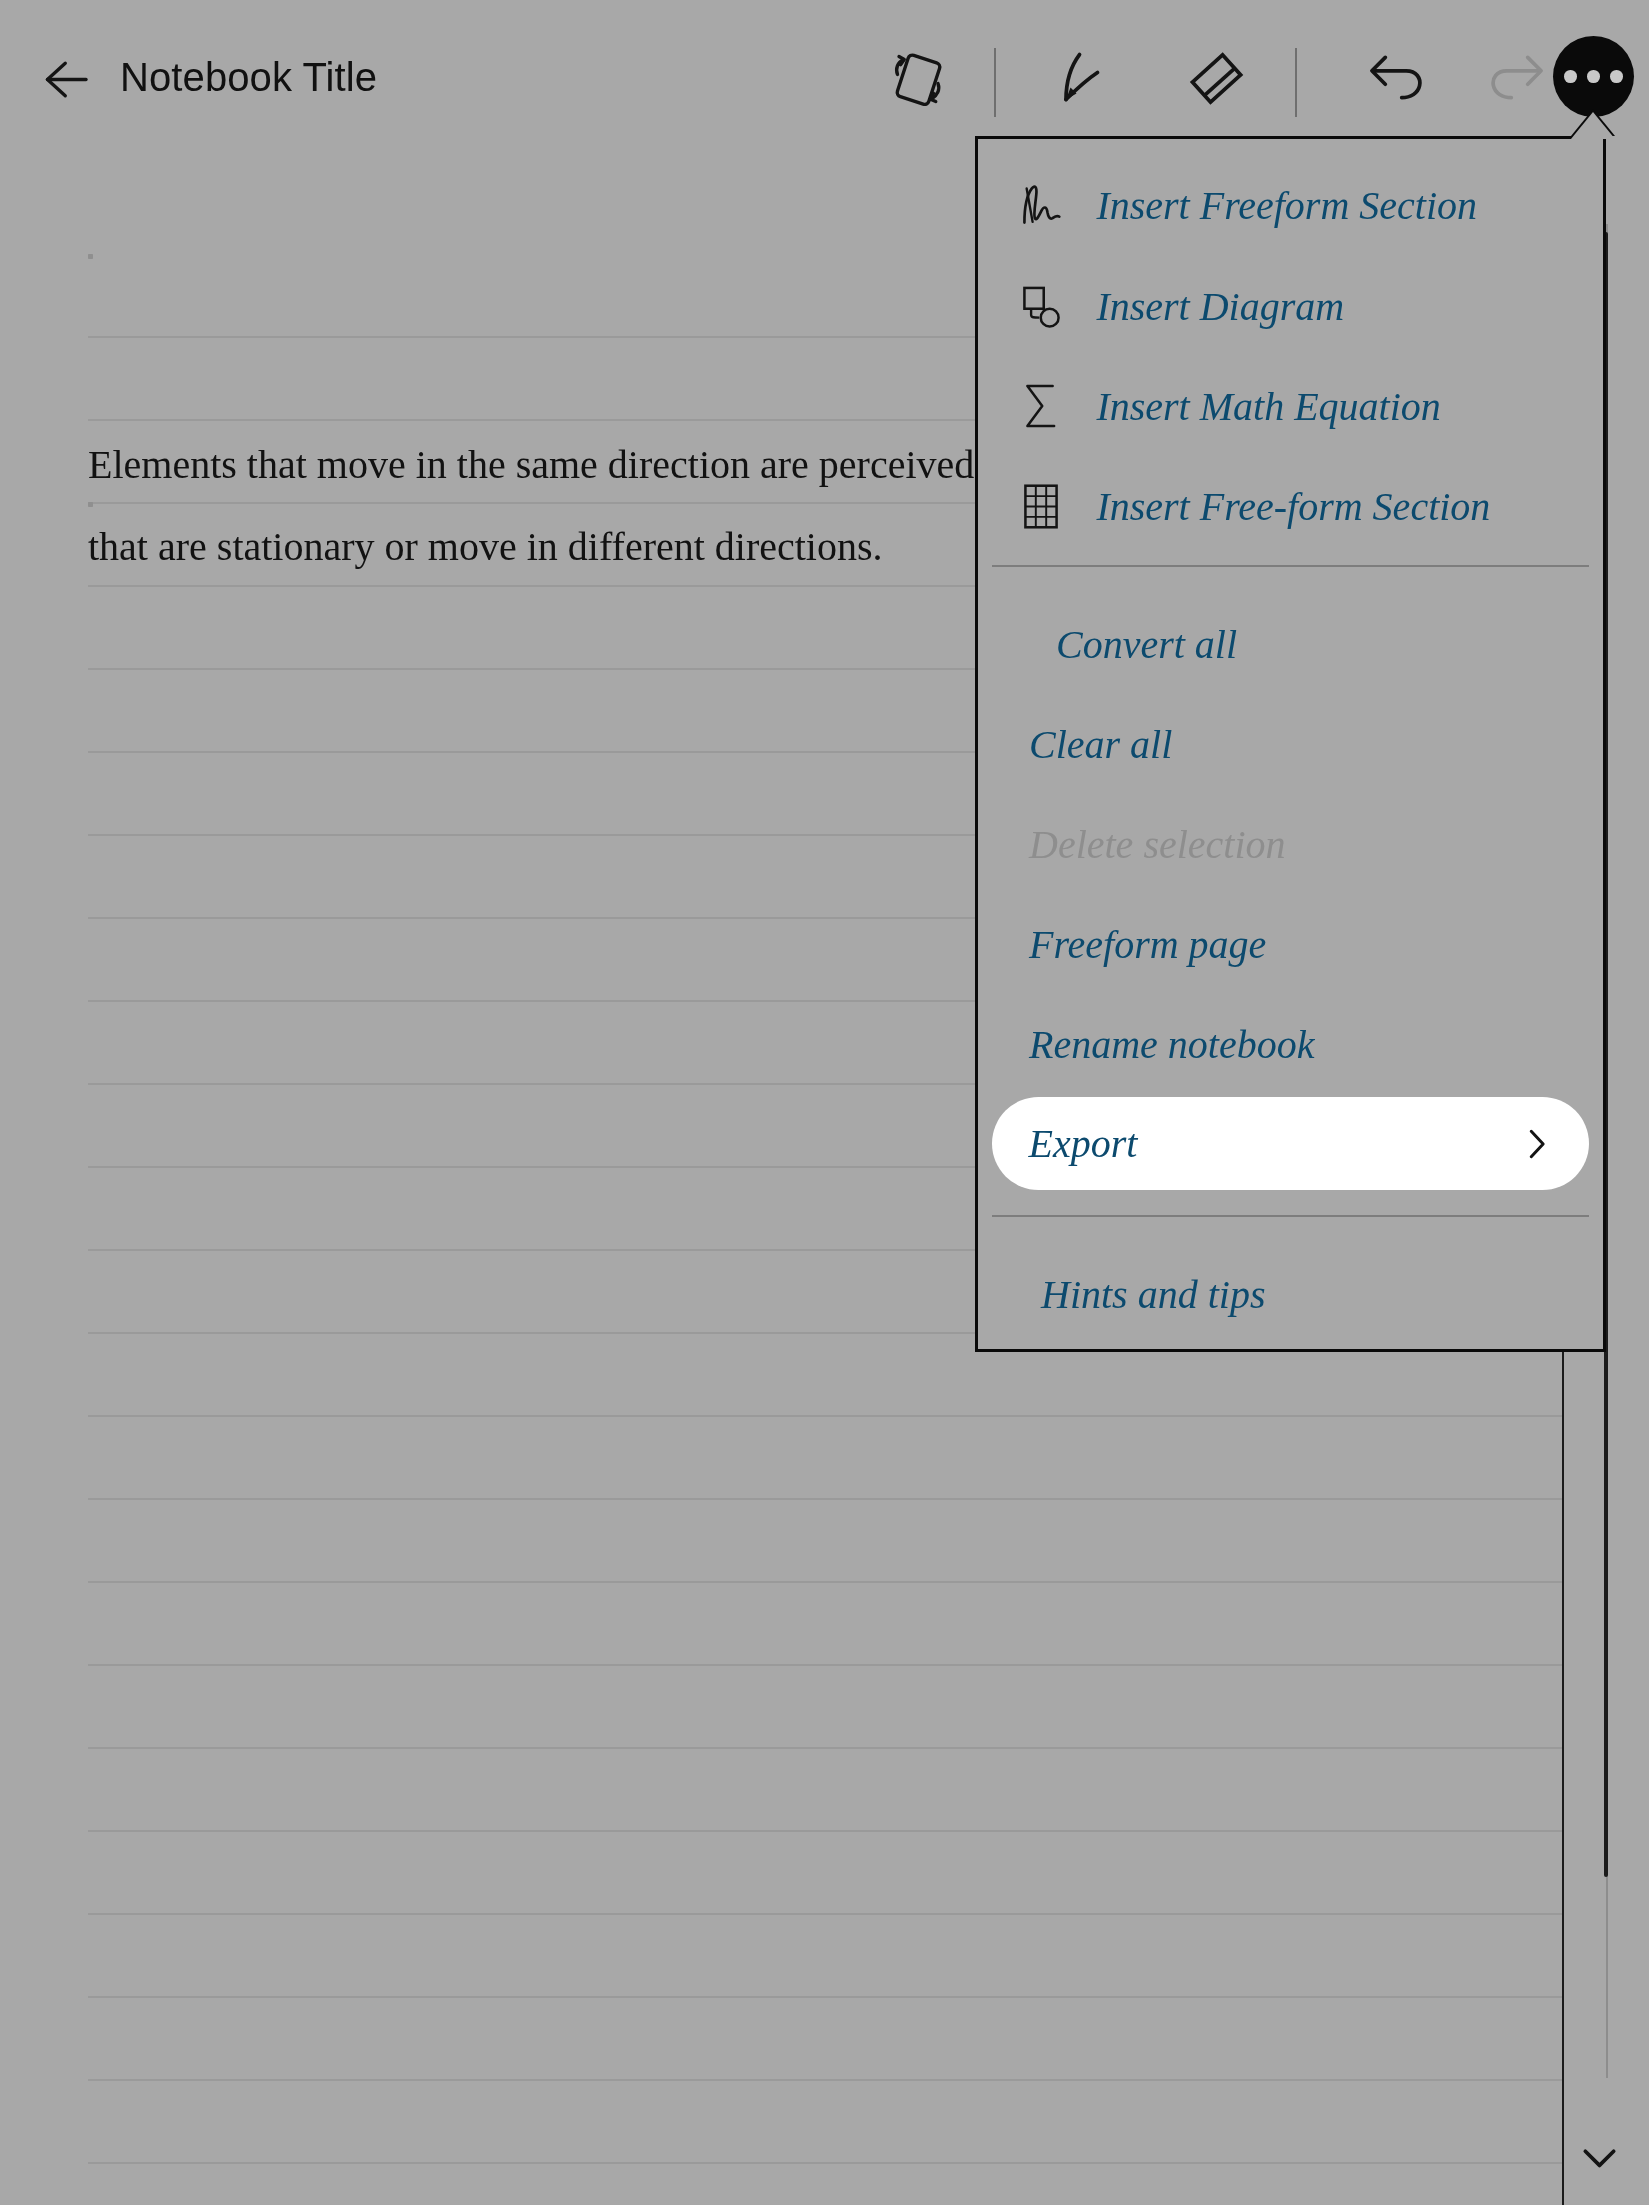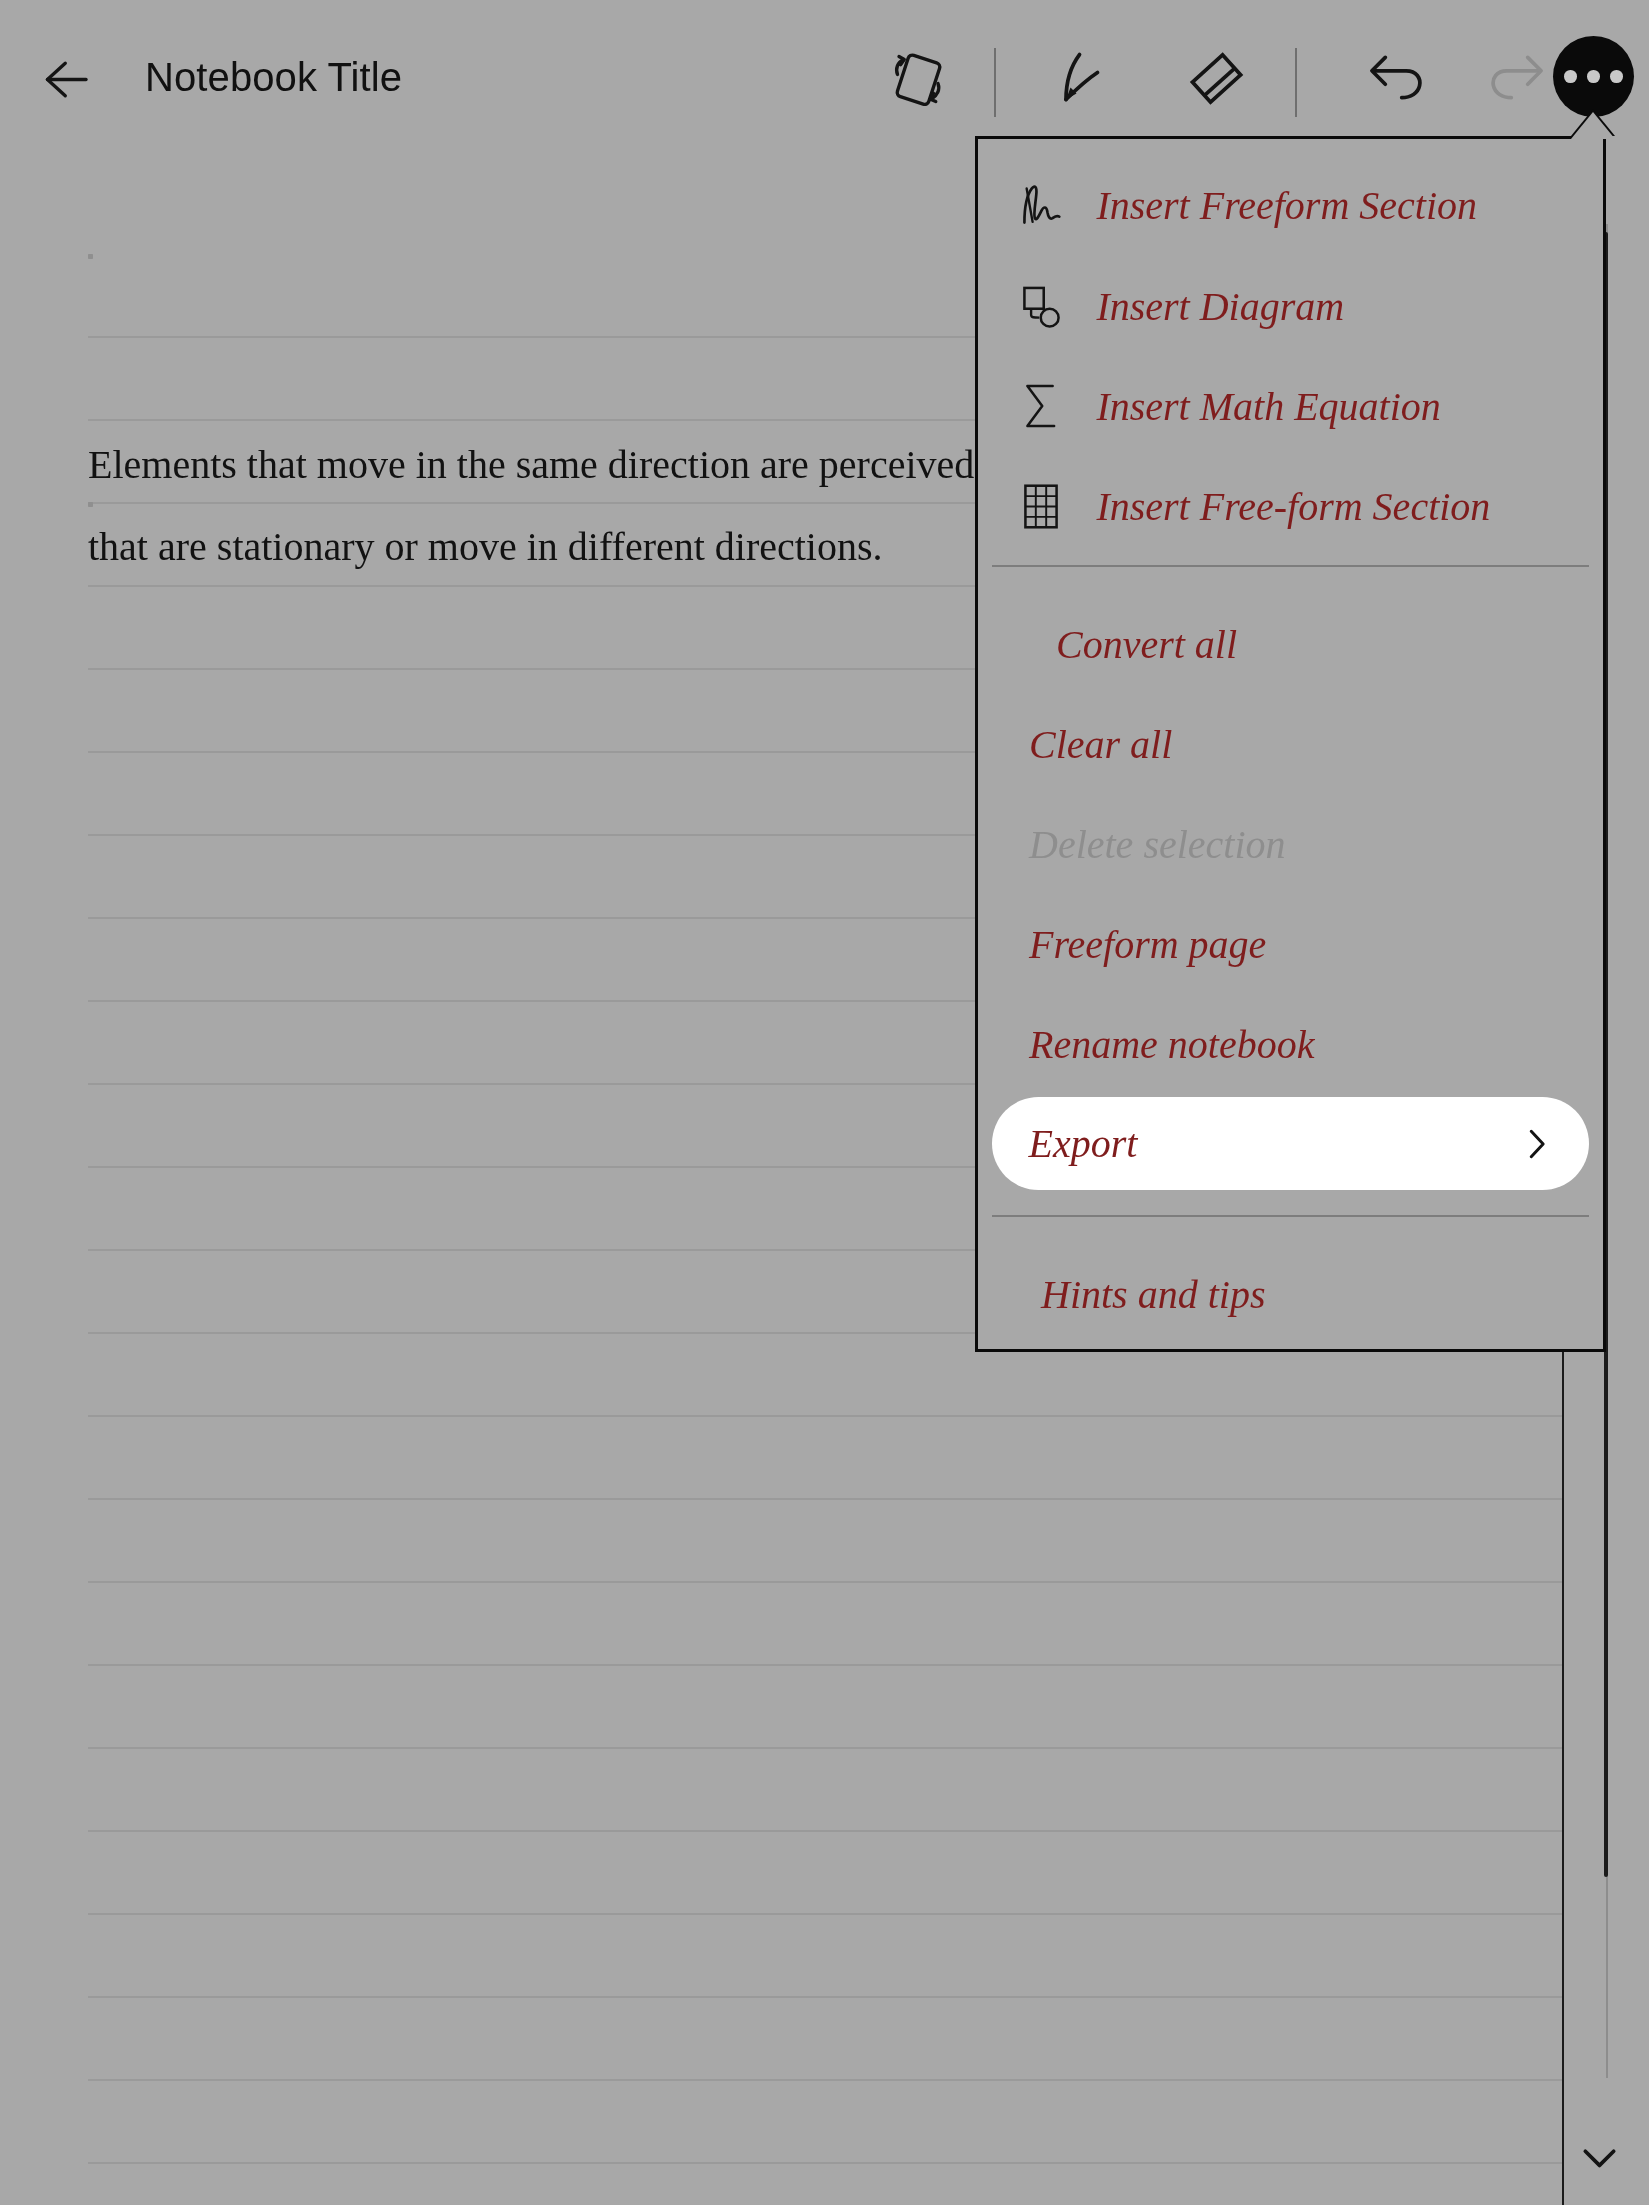--- a/index.html
+++ b/index.html
@@ -39,21 +39,20 @@
   }
   .tb-title {
     position: absolute;
     left: 120px;
     top: 55px;
     font-size: 40px;
     color: #111;
     font-family: "Liberation Sans", sans-serif;
     letter-spacing: 0.1px;
     white-space: nowrap;
-    margin-left: 25px;
   }
   .tb-icons {
     position: absolute;
     right: 0;
     top: 0;
     height: 157px;
   }
   .tb-btn {
     position: absolute;
     top: 41px;
@@ -205,21 +204,21 @@
     margin-left: 27px;
     display: flex;
     align-items: center;
     justify-content: center;
     flex: 0 0 auto;
   }
   .menu-label {
     font-family: "Liberation Serif", serif;
     font-style: italic;
     font-size: 40px;
-    color: #7f1d1d;
+    color: #0c4a6e;
     white-space: nowrap;
   }
   .menu-item.with-icon .menu-label { margin-left: 19.4px; }
   .menu-item.no-icon .menu-label { margin-left: 51px; }
   .menu-label.disabled { color: #8e8e8e; }
 
   .menu-divider {
     position: absolute;
     left: 13.5px;
     width: 597px;

